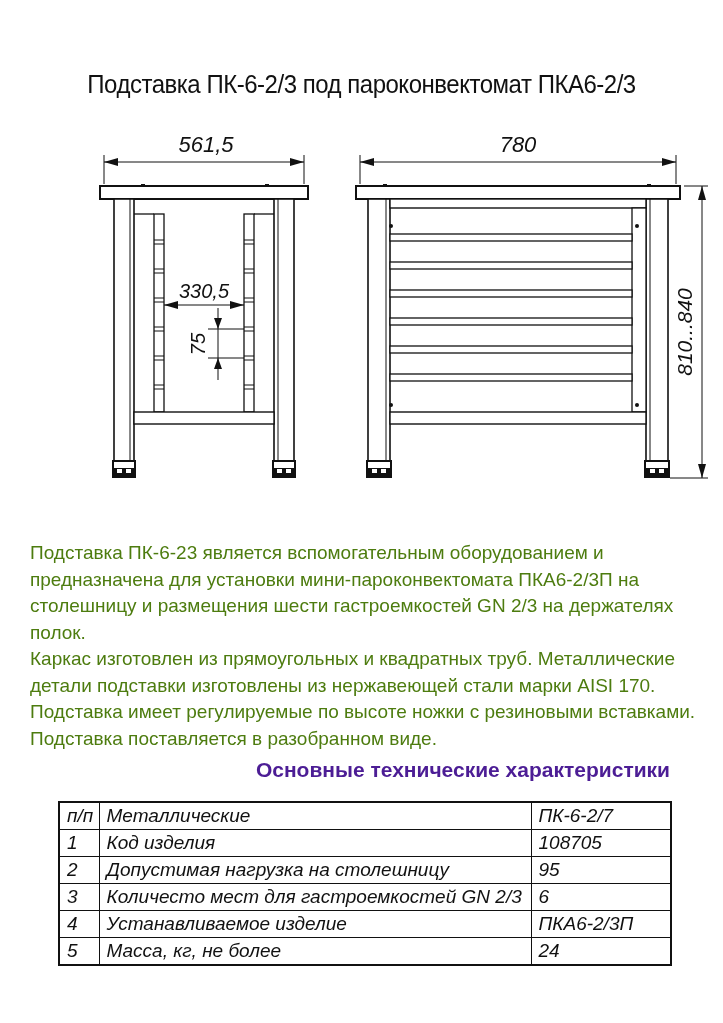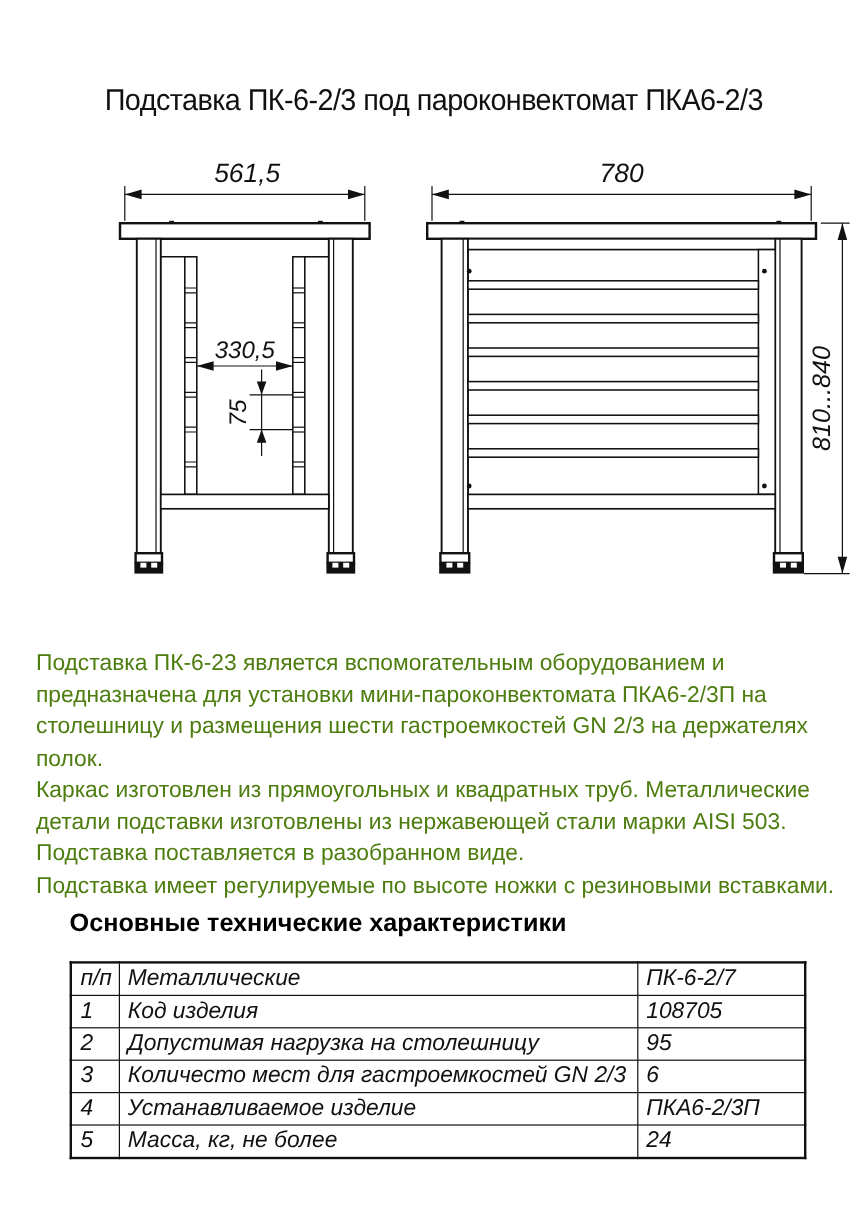--- a/index.html
+++ b/index.html
@@ -15,22 +15,22 @@
   svg.drawing{position:absolute;}
   svg .ln{stroke:#111;fill:none;}
   svg .fillwh{fill:#fff;stroke:#111;}
   svg text{font-family:"Liberation Sans",sans-serif;font-style:italic;fill:#111;}
   .description{
     position:absolute;left:30px;top:496px;width:672px;
     font-size:19px;line-height:26.5px;color:#4d7c0f;
   }
   .description p{margin:0;}
   .specs-title{
-    position:absolute;top:714px;left:58px;width:612px;text-align:left;
-    font-size:21px;font-weight:bold;margin:0;color:#000000;
+    position:absolute;top:714px;left:58px;width:612px;text-align:right;
+    font-size:21px;font-weight:bold;margin:0;color:#4c1d95;
   }
   table.specs{
     position:absolute;left:58px;top:757px;border-collapse:collapse;
     table-layout:fixed;width:612px;
   }
   table.specs td,table.specs th{
     border:1.6px solid #111;height:26px;padding:0 0 0 7px;
     font-size:19px;font-style:italic;font-weight:normal;text-align:left;
     color:#111;white-space:nowrap;overflow:hidden;
   }
@@ -174,23 +174,23 @@
     <line class="ln" x1="334" y1="58" x2="358" y2="58" stroke-width="1"></line>
     <line class="ln" x1="320" y1="350" x2="358" y2="350" stroke-width="1"></line>
     <line class="ln" x1="352" y1="58" x2="352" y2="350" stroke-width="1"></line>
     <polygon points="352,58 348,72 356,72" fill="#111"></polygon>
     <polygon points="352,350 348,336 356,336" fill="#111"></polygon>
     <text x="342" y="204" font-size="21" text-anchor="middle" transform="rotate(-90 342 204)">810...840</text>
   </svg>
 
   <div class="description">
     <p>Подставка ПК-6-23 является вспомогательным оборудованием и предназначена для установки мини-пароконвектомата ПКА6-2/3П на столешницу и размещения шести гастроемкостей GN 2/3 на держателях полок.</p>
-    <p>Каркас изготовлен из прямоугольных и квадратных труб. Металлические детали подставки изготовлены из нержавеющей стали марки AISI 503.</p>
+    <p>Каркас изготовлен из прямоугольных и квадратных труб. Металлические детали подставки изготовлены из нержавеющей стали марки AISI 170.</p>
+    <p>Подставка имеет регулируемые по высоте ножки с резиновыми вставками.</p>
     <p>Подставка поставляется в разобранном виде.</p>
-    <p>Подставка имеет регулируемые по высоте ножки с резиновыми вставками.</p>
   </div>
 
   <h2 class="specs-title">Основные технические характеристики</h2>
 
   <table class="specs">
     <colgroup>
         <col class="c1">
         <col class="c2">
         <col class="c3">
       </colgroup>

